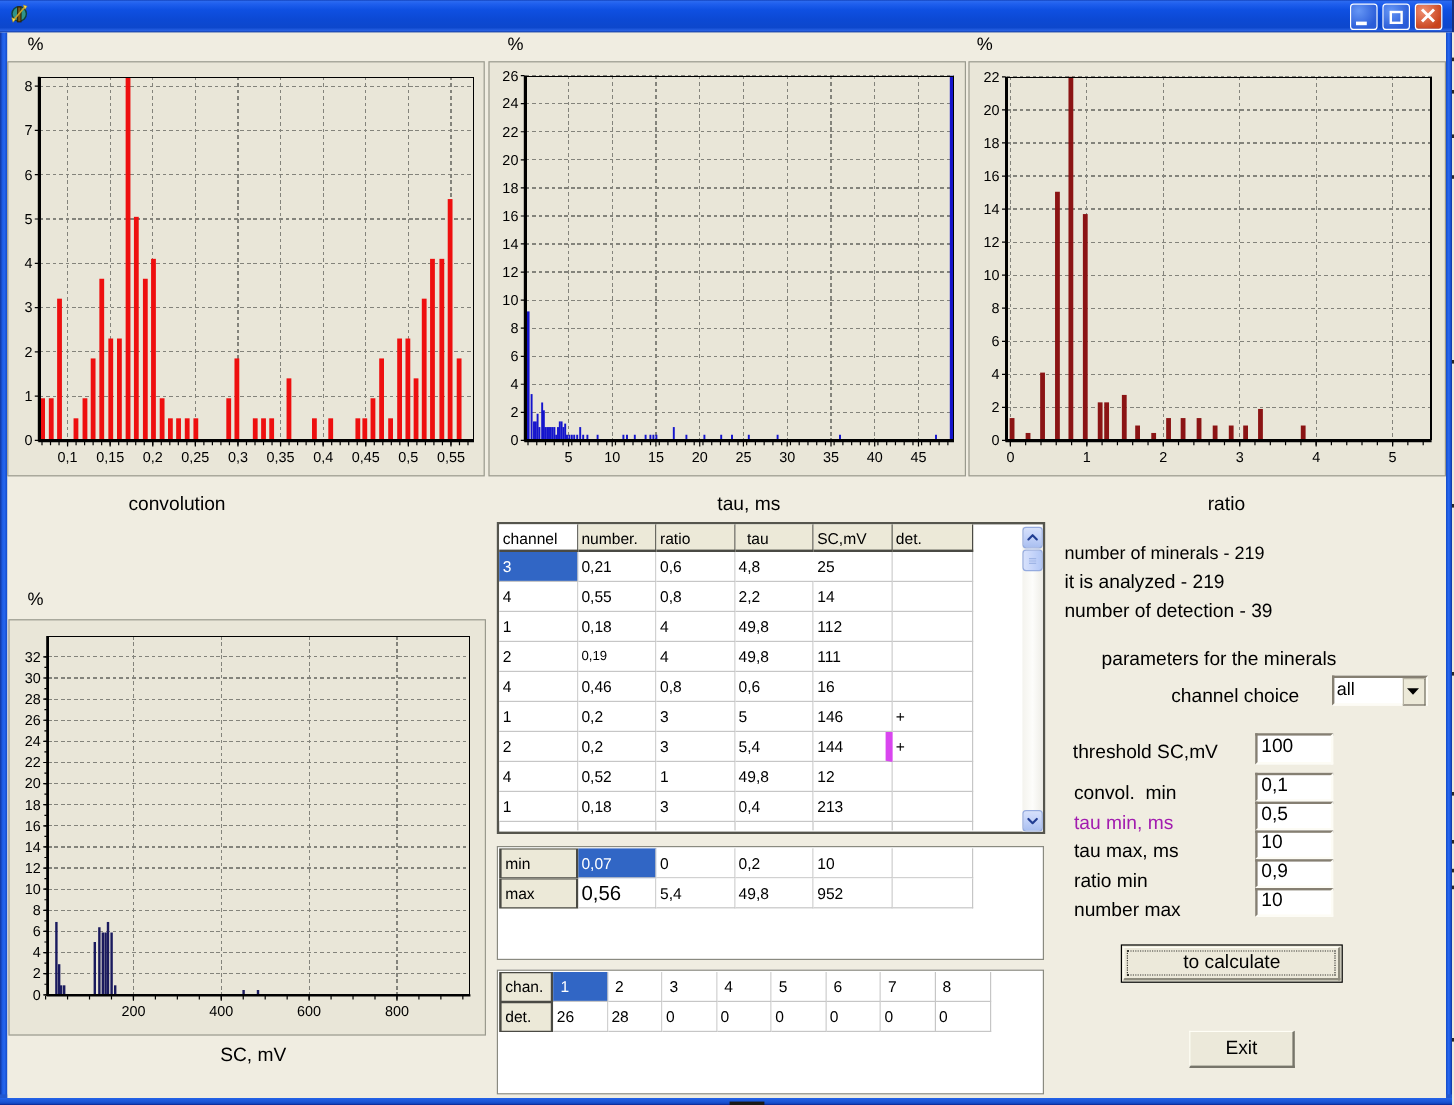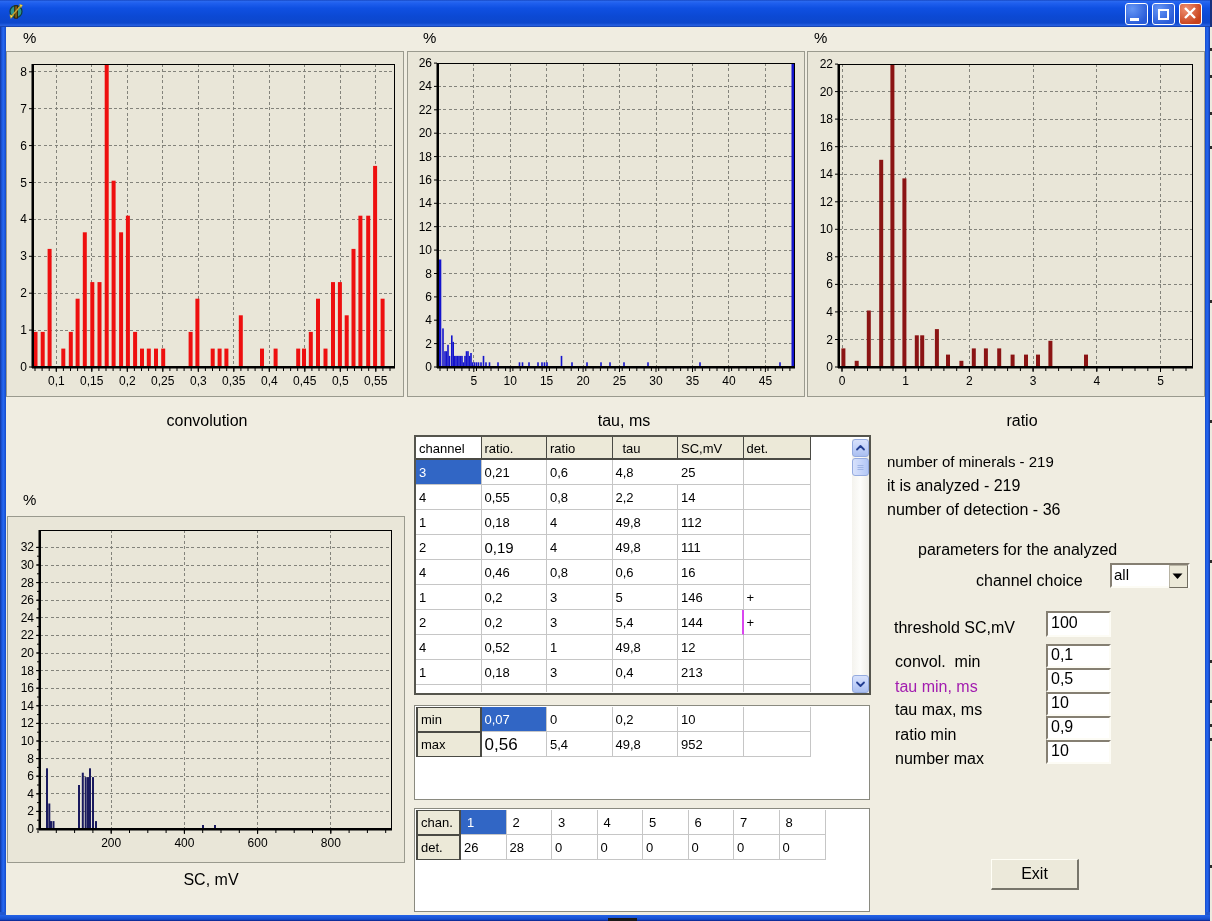--- a/index.html
+++ b/index.html
@@ -609,27 +609,27 @@
         <line x1="323.8" y1="314" x2="323.8" y2="317" stroke="#000" stroke-width="1"></line>
         <line x1="342.1" y1="314" x2="342.1" y2="317" stroke="#000" stroke-width="1"></line>
         <line x1="360.4" y1="314" x2="360.4" y2="317" stroke="#000" stroke-width="1"></line>
         <line x1="378.7" y1="314" x2="378.7" y2="317" stroke="#000" stroke-width="1"></line>
       </svg>
     </div>
     <div style="position:absolute;left:23px;top:29px;font-size:15px">%</div>
     <div style="position:absolute;left:423px;top:29px;font-size:15px">%</div>
     <div style="position:absolute;left:814px;top:29px;font-size:15px">%</div>
     <div style="position:absolute;left:23px;top:491px;font-size:15px">%</div>
-    <div style="position:absolute;left:107px;top:412px;width:200px;text-align:center;font-size:16px">convolution</div>
+    <div style="position:absolute;left:107px;top:412px;width:200px;text-align:left;font-size:16px">convolution</div>
     <div style="position:absolute;left:524px;top:412px;width:200px;text-align:center;font-size:16px">tau, ms</div>
     <div style="position:absolute;left:922px;top:412px;width:200px;text-align:center;font-size:16px">ratio</div>
     <div style="position:absolute;left:111px;top:871px;width:200px;text-align:center;font-size:16px">SC, mV</div>
 <div style="position:absolute;left:414px;top:435px;width:457px;height:260px;background:#fff;border:2px solid #55554d;box-sizing:border-box"></div>
     <div style="position:absolute;left:416px;top:437px;width:65.5px;height:23px;background:#ffffff;border-right:1px solid #4a4a44;border-bottom:2px solid #4a4a44;box-sizing:border-box;color:#000;font-size:13px;padding-left:3px;line-height:23px;overflow:hidden">channel</div>
-    <div style="position:absolute;left:481.5px;top:437px;width:65.5px;height:23px;background:#ece9d8;border-right:1px solid #4a4a44;border-bottom:2px solid #4a4a44;box-sizing:border-box;color:#000;font-size:13px;padding-left:3px;line-height:23px;overflow:hidden">ratio.</div>
+    <div style="position:absolute;left:481.5px;top:437px;width:65.5px;height:23px;background:#ece9d8;border-right:1px solid #4a4a44;border-bottom:2px solid #4a4a44;box-sizing:border-box;color:#000;font-size:13px;padding-left:3px;line-height:23px;overflow:hidden">number.</div>
     <div style="position:absolute;left:547px;top:437px;width:65.5px;height:23px;background:#ece9d8;border-right:1px solid #4a4a44;border-bottom:2px solid #4a4a44;box-sizing:border-box;color:#000;font-size:13px;padding-left:3px;line-height:23px;overflow:hidden">ratio</div>
     <div style="position:absolute;left:612.5px;top:437px;width:65.5px;height:23px;background:#ece9d8;border-right:1px solid #4a4a44;border-bottom:2px solid #4a4a44;box-sizing:border-box;color:#000;font-size:13px;padding-left:10px;line-height:23px;overflow:hidden">tau</div>
     <div style="position:absolute;left:678px;top:437px;width:65.5px;height:23px;background:#ece9d8;border-right:1px solid #4a4a44;border-bottom:2px solid #4a4a44;box-sizing:border-box;color:#000;font-size:13px;padding-left:3px;line-height:23px;overflow:hidden">SC,mV</div>
     <div style="position:absolute;left:743.5px;top:437px;width:67.5px;height:23px;background:#ece9d8;border-right:1px solid #4a4a44;border-bottom:2px solid #4a4a44;box-sizing:border-box;color:#000;font-size:13px;padding-left:3px;line-height:23px;overflow:hidden">det.</div>
     <div style="position:absolute;left:416px;top:460px;width:65.5px;height:25px;background:#3166c5;border-right:1px solid #c6c6c6;border-bottom:1px solid #c6c6c6;box-sizing:border-box;color:#fff;font-size:13px;padding-left:3px;line-height:25px;overflow:hidden">3</div>
     <div style="position:absolute;left:481.5px;top:460px;width:65.5px;height:25px;background:#fff;border-right:1px solid #c6c6c6;border-bottom:1px solid #c6c6c6;box-sizing:border-box;color:#000;font-size:13px;padding-left:3px;line-height:25px;overflow:hidden">0,21</div>
     <div style="position:absolute;left:547px;top:460px;width:65.5px;height:25px;background:#fff;border-right:1px solid #c6c6c6;border-bottom:1px solid #c6c6c6;box-sizing:border-box;color:#000;font-size:13px;padding-left:3px;line-height:25px;overflow:hidden">0,6</div>
     <div style="position:absolute;left:612.5px;top:460px;width:82px;height:25px;background:#fff;border-right:1px solid #c6c6c6;border-bottom:1px solid #c6c6c6;box-sizing:border-box;color:#000;font-size:13px;padding-left:3px;line-height:25px;overflow:hidden">4,8</div>
     <div style="position:absolute;left:678px;top:460px;width:65.5px;height:25px;background:#fff;border-right:1px solid #c6c6c6;border-bottom:1px solid #c6c6c6;box-sizing:border-box;color:#000;font-size:13px;padding-left:3px;line-height:25px;overflow:hidden">25</div>
     <div style="position:absolute;left:743.5px;top:460px;width:67.5px;height:25px;background:#fff;border-right:1px solid #c6c6c6;border-bottom:1px solid #c6c6c6;box-sizing:border-box;color:#000;font-size:13px;padding-left:3px;line-height:25px;overflow:hidden"></div>
@@ -639,42 +639,42 @@
     <div style="position:absolute;left:612.5px;top:485px;width:65.5px;height:25px;background:#fff;border-right:1px solid #c6c6c6;border-bottom:1px solid #c6c6c6;box-sizing:border-box;color:#000;font-size:13px;padding-left:3px;line-height:25px;overflow:hidden">2,2</div>
     <div style="position:absolute;left:678px;top:485px;width:65.5px;height:25px;background:#fff;border-right:1px solid #c6c6c6;border-bottom:1px solid #c6c6c6;box-sizing:border-box;color:#000;font-size:13px;padding-left:3px;line-height:25px;overflow:hidden">14</div>
     <div style="position:absolute;left:743.5px;top:485px;width:67.5px;height:25px;background:#fff;border-right:1px solid #c6c6c6;border-bottom:1px solid #c6c6c6;box-sizing:border-box;color:#000;font-size:13px;padding-left:3px;line-height:25px;overflow:hidden"></div>
     <div style="position:absolute;left:416px;top:510px;width:65.5px;height:25px;background:#fff;border-right:1px solid #c6c6c6;border-bottom:1px solid #c6c6c6;box-sizing:border-box;color:#000;font-size:13px;padding-left:3px;line-height:25px;overflow:hidden">1</div>
     <div style="position:absolute;left:481.5px;top:510px;width:65.5px;height:25px;background:#fff;border-right:1px solid #c6c6c6;border-bottom:1px solid #c6c6c6;box-sizing:border-box;color:#000;font-size:13px;padding-left:3px;line-height:25px;overflow:hidden">0,18</div>
     <div style="position:absolute;left:547px;top:510px;width:65.5px;height:25px;background:#fff;border-right:1px solid #c6c6c6;border-bottom:1px solid #c6c6c6;box-sizing:border-box;color:#000;font-size:13px;padding-left:3px;line-height:25px;overflow:hidden">4</div>
     <div style="position:absolute;left:612.5px;top:510px;width:65.5px;height:25px;background:#fff;border-right:1px solid #c6c6c6;border-bottom:1px solid #c6c6c6;box-sizing:border-box;color:#000;font-size:13px;padding-left:3px;line-height:25px;overflow:hidden">49,8</div>
     <div style="position:absolute;left:678px;top:510px;width:65.5px;height:25px;background:#fff;border-right:1px solid #c6c6c6;border-bottom:1px solid #c6c6c6;box-sizing:border-box;color:#000;font-size:13px;padding-left:3px;line-height:25px;overflow:hidden">112</div>
     <div style="position:absolute;left:743.5px;top:510px;width:67.5px;height:25px;background:#fff;border-right:1px solid #c6c6c6;border-bottom:1px solid #c6c6c6;box-sizing:border-box;color:#000;font-size:13px;padding-left:3px;line-height:25px;overflow:hidden"></div>
     <div style="position:absolute;left:416px;top:535px;width:65.5px;height:25px;background:#fff;border-right:1px solid #c6c6c6;border-bottom:1px solid #c6c6c6;box-sizing:border-box;color:#000;font-size:13px;padding-left:3px;line-height:25px;overflow:hidden">2</div>
-    <div style="position:absolute;left:481.5px;top:535px;width:65.5px;height:25px;background:#fff;border-right:1px solid #c6c6c6;border-bottom:1px solid #c6c6c6;box-sizing:border-box;color:#000;font-size:15px;padding-left:3px;line-height:25px;overflow:hidden">0,19</div>
+    <div style="position:absolute;left:481.5px;top:535px;width:65.5px;height:25px;background:#fff;border-right:1px solid #c6c6c6;border-bottom:1px solid #c6c6c6;box-sizing:border-box;color:#000;font-size:11px;padding-left:3px;line-height:25px;overflow:hidden">0,19</div>
     <div style="position:absolute;left:547px;top:535px;width:65.5px;height:25px;background:#fff;border-right:1px solid #c6c6c6;border-bottom:1px solid #c6c6c6;box-sizing:border-box;color:#000;font-size:13px;padding-left:3px;line-height:25px;overflow:hidden">4</div>
     <div style="position:absolute;left:612.5px;top:535px;width:65.5px;height:25px;background:#fff;border-right:1px solid #c6c6c6;border-bottom:1px solid #c6c6c6;box-sizing:border-box;color:#000;font-size:13px;padding-left:3px;line-height:25px;overflow:hidden">49,8</div>
     <div style="position:absolute;left:678px;top:535px;width:65.5px;height:25px;background:#fff;border-right:1px solid #c6c6c6;border-bottom:1px solid #c6c6c6;box-sizing:border-box;color:#000;font-size:13px;padding-left:3px;line-height:25px;overflow:hidden">111</div>
     <div style="position:absolute;left:743.5px;top:535px;width:67.5px;height:25px;background:#fff;border-right:1px solid #c6c6c6;border-bottom:1px solid #c6c6c6;box-sizing:border-box;color:#000;font-size:13px;padding-left:3px;line-height:25px;overflow:hidden"></div>
     <div style="position:absolute;left:416px;top:560px;width:65.5px;height:25px;background:#fff;border-right:1px solid #c6c6c6;border-bottom:1px solid #c6c6c6;box-sizing:border-box;color:#000;font-size:13px;padding-left:3px;line-height:25px;overflow:hidden">4</div>
     <div style="position:absolute;left:481.5px;top:560px;width:65.5px;height:25px;background:#fff;border-right:1px solid #c6c6c6;border-bottom:1px solid #c6c6c6;box-sizing:border-box;color:#000;font-size:13px;padding-left:3px;line-height:25px;overflow:hidden">0,46</div>
     <div style="position:absolute;left:547px;top:560px;width:65.5px;height:25px;background:#fff;border-right:1px solid #c6c6c6;border-bottom:1px solid #c6c6c6;box-sizing:border-box;color:#000;font-size:13px;padding-left:3px;line-height:25px;overflow:hidden">0,8</div>
     <div style="position:absolute;left:612.5px;top:560px;width:65.5px;height:25px;background:#fff;border-right:1px solid #c6c6c6;border-bottom:1px solid #c6c6c6;box-sizing:border-box;color:#000;font-size:13px;padding-left:3px;line-height:25px;overflow:hidden">0,6</div>
     <div style="position:absolute;left:678px;top:560px;width:65.5px;height:25px;background:#fff;border-right:1px solid #c6c6c6;border-bottom:1px solid #c6c6c6;box-sizing:border-box;color:#000;font-size:13px;padding-left:3px;line-height:25px;overflow:hidden">16</div>
     <div style="position:absolute;left:743.5px;top:560px;width:67.5px;height:25px;background:#fff;border-right:1px solid #c6c6c6;border-bottom:1px solid #c6c6c6;box-sizing:border-box;color:#000;font-size:13px;padding-left:3px;line-height:25px;overflow:hidden"></div>
     <div style="position:absolute;left:416px;top:585px;width:65.5px;height:25px;background:#fff;border-right:1px solid #c6c6c6;border-bottom:1px solid #c6c6c6;box-sizing:border-box;color:#000;font-size:13px;padding-left:3px;line-height:25px;overflow:hidden">1</div>
     <div style="position:absolute;left:481.5px;top:585px;width:65.5px;height:25px;background:#fff;border-right:1px solid #c6c6c6;border-bottom:1px solid #c6c6c6;box-sizing:border-box;color:#000;font-size:13px;padding-left:3px;line-height:25px;overflow:hidden">0,2</div>
     <div style="position:absolute;left:547px;top:585px;width:65.5px;height:25px;background:#fff;border-right:1px solid #c6c6c6;border-bottom:1px solid #c6c6c6;box-sizing:border-box;color:#000;font-size:13px;padding-left:3px;line-height:25px;overflow:hidden">3</div>
     <div style="position:absolute;left:612.5px;top:585px;width:65.5px;height:25px;background:#fff;border-right:1px solid #c6c6c6;border-bottom:1px solid #c6c6c6;box-sizing:border-box;color:#000;font-size:13px;padding-left:3px;line-height:25px;overflow:hidden">5</div>
     <div style="position:absolute;left:678px;top:585px;width:65.5px;height:25px;background:#fff;border-right:1px solid #c6c6c6;border-bottom:1px solid #c6c6c6;box-sizing:border-box;color:#000;font-size:13px;padding-left:3px;line-height:25px;overflow:hidden">146</div>
     <div style="position:absolute;left:743.5px;top:585px;width:67.5px;height:25px;background:#fff;border-right:1px solid #c6c6c6;border-bottom:1px solid #c6c6c6;box-sizing:border-box;color:#000;font-size:13px;padding-left:3px;line-height:25px;overflow:hidden">+</div>
     <div style="position:absolute;left:416px;top:610px;width:65.5px;height:25px;background:#fff;border-right:1px solid #c6c6c6;border-bottom:1px solid #c6c6c6;box-sizing:border-box;color:#000;font-size:13px;padding-left:3px;line-height:25px;overflow:hidden">2</div>
     <div style="position:absolute;left:481.5px;top:610px;width:65.5px;height:25px;background:#fff;border-right:1px solid #c6c6c6;border-bottom:1px solid #c6c6c6;box-sizing:border-box;color:#000;font-size:13px;padding-left:3px;line-height:25px;overflow:hidden">0,2</div>
     <div style="position:absolute;left:547px;top:610px;width:65.5px;height:25px;background:#fff;border-right:1px solid #c6c6c6;border-bottom:1px solid #c6c6c6;box-sizing:border-box;color:#000;font-size:13px;padding-left:3px;line-height:25px;overflow:hidden">3</div>
     <div style="position:absolute;left:612.5px;top:610px;width:65.5px;height:25px;background:#fff;border-right:1px solid #c6c6c6;border-bottom:1px solid #c6c6c6;box-sizing:border-box;color:#000;font-size:13px;padding-left:3px;line-height:25px;overflow:hidden">5,4</div>
-    <div style="position:absolute;left:678px;top:610px;width:65.5px;height:25px;background:#fff;border-right:2px solid #d946ef;border-bottom:1px solid #c6c6c6;box-sizing:border-box;color:#000;font-size:13px;padding-left:3px;line-height:25px;overflow:hidden">144</div>
+    <div style="position:absolute;left:678px;top:610px;width:65.5px;height:25px;background:#fff;border-right:6px solid #d946ef;border-bottom:1px solid #c6c6c6;box-sizing:border-box;color:#000;font-size:13px;padding-left:3px;line-height:25px;overflow:hidden">144</div>
     <div style="position:absolute;left:743.5px;top:610px;width:67.5px;height:25px;background:#fff;border-right:1px solid #c6c6c6;border-bottom:1px solid #c6c6c6;box-sizing:border-box;color:#000;font-size:13px;padding-left:3px;line-height:25px;overflow:hidden">+</div>
     <div style="position:absolute;left:416px;top:635px;width:65.5px;height:25px;background:#fff;border-right:1px solid #c6c6c6;border-bottom:1px solid #c6c6c6;box-sizing:border-box;color:#000;font-size:13px;padding-left:3px;line-height:25px;overflow:hidden">4</div>
     <div style="position:absolute;left:481.5px;top:635px;width:65.5px;height:25px;background:#fff;border-right:1px solid #c6c6c6;border-bottom:1px solid #c6c6c6;box-sizing:border-box;color:#000;font-size:13px;padding-left:3px;line-height:25px;overflow:hidden">0,52</div>
     <div style="position:absolute;left:547px;top:635px;width:65.5px;height:25px;background:#fff;border-right:1px solid #c6c6c6;border-bottom:1px solid #c6c6c6;box-sizing:border-box;color:#000;font-size:13px;padding-left:3px;line-height:25px;overflow:hidden">1</div>
     <div style="position:absolute;left:612.5px;top:635px;width:65.5px;height:25px;background:#fff;border-right:1px solid #c6c6c6;border-bottom:1px solid #c6c6c6;box-sizing:border-box;color:#000;font-size:13px;padding-left:3px;line-height:25px;overflow:hidden">49,8</div>
     <div style="position:absolute;left:678px;top:635px;width:65.5px;height:25px;background:#fff;border-right:1px solid #c6c6c6;border-bottom:1px solid #c6c6c6;box-sizing:border-box;color:#000;font-size:13px;padding-left:3px;line-height:25px;overflow:hidden">12</div>
     <div style="position:absolute;left:743.5px;top:635px;width:67.5px;height:25px;background:#fff;border-right:1px solid #c6c6c6;border-bottom:1px solid #c6c6c6;box-sizing:border-box;color:#000;font-size:13px;padding-left:3px;line-height:25px;overflow:hidden"></div>
     <div style="position:absolute;left:416px;top:660px;width:65.5px;height:25px;background:#fff;border-right:1px solid #c6c6c6;border-bottom:1px solid #c6c6c6;box-sizing:border-box;color:#000;font-size:13px;padding-left:3px;line-height:25px;overflow:hidden">1</div>
     <div style="position:absolute;left:481.5px;top:660px;width:65.5px;height:25px;background:#fff;border-right:1px solid #c6c6c6;border-bottom:1px solid #c6c6c6;box-sizing:border-box;color:#000;font-size:13px;padding-left:3px;line-height:25px;overflow:hidden">0,18</div>
     <div style="position:absolute;left:547px;top:660px;width:65.5px;height:25px;background:#fff;border-right:1px solid #c6c6c6;border-bottom:1px solid #c6c6c6;box-sizing:border-box;color:#000;font-size:13px;padding-left:3px;line-height:25px;overflow:hidden">3</div>
@@ -724,35 +724,40 @@
     <div style="position:absolute;left:461px;top:835px;width:45.5px;height:25px;background:#fff;border-right:1px solid #c6c6c6;border-bottom:1px solid #c6c6c6;box-sizing:border-box;color:#000;font-size:13px;padding-left:3px;line-height:25px;overflow:hidden">26</div>
     <div style="position:absolute;left:506.5px;top:835px;width:45.5px;height:25px;background:#fff;border-right:1px solid #c6c6c6;border-bottom:1px solid #c6c6c6;box-sizing:border-box;color:#000;font-size:13px;padding-left:3px;line-height:25px;overflow:hidden">28</div>
     <div style="position:absolute;left:552px;top:835px;width:45.5px;height:25px;background:#fff;border-right:1px solid #c6c6c6;border-bottom:1px solid #c6c6c6;box-sizing:border-box;color:#000;font-size:13px;padding-left:3px;line-height:25px;overflow:hidden">0</div>
     <div style="position:absolute;left:597.5px;top:835px;width:45.5px;height:25px;background:#fff;border-right:1px solid #c6c6c6;border-bottom:1px solid #c6c6c6;box-sizing:border-box;color:#000;font-size:13px;padding-left:3px;line-height:25px;overflow:hidden">0</div>
     <div style="position:absolute;left:643px;top:835px;width:45.5px;height:25px;background:#fff;border-right:1px solid #c6c6c6;border-bottom:1px solid #c6c6c6;box-sizing:border-box;color:#000;font-size:13px;padding-left:3px;line-height:25px;overflow:hidden">0</div>
     <div style="position:absolute;left:688.5px;top:835px;width:45.5px;height:25px;background:#fff;border-right:1px solid #c6c6c6;border-bottom:1px solid #c6c6c6;box-sizing:border-box;color:#000;font-size:13px;padding-left:3px;line-height:25px;overflow:hidden">0</div>
     <div style="position:absolute;left:734px;top:835px;width:45.5px;height:25px;background:#fff;border-right:1px solid #c6c6c6;border-bottom:1px solid #c6c6c6;box-sizing:border-box;color:#000;font-size:13px;padding-left:3px;line-height:25px;overflow:hidden">0</div>
     <div style="position:absolute;left:779.5px;top:835px;width:46.5px;height:25px;background:#fff;border-right:1px solid #c6c6c6;border-bottom:1px solid #c6c6c6;box-sizing:border-box;color:#000;font-size:13px;padding-left:3px;line-height:25px;overflow:hidden">0</div>
 <div style="position:absolute;left:887px;top:453px;font-size:15px;color:#000;white-space:nowrap">number of minerals - 219</div>
     <div style="position:absolute;left:887px;top:477px;font-size:16px;color:#000;white-space:nowrap">it is analyzed - 219</div>
-    <div style="position:absolute;left:887px;top:501px;font-size:16px;color:#000;white-space:nowrap">number of detection - 36</div>
-    <div style="position:absolute;left:918px;top:541px;font-size:16px;color:#000;white-space:nowrap">parameters for the analyzed</div>
+    <div style="position:absolute;left:887px;top:501px;font-size:16px;color:#000;white-space:nowrap">number of detection - 39</div>
+    <div style="position:absolute;left:918px;top:541px;font-size:16px;color:#000;white-space:nowrap">parameters for the minerals</div>
     <div style="position:absolute;left:976px;top:572px;font-size:16px;color:#000;white-space:nowrap">channel choice</div>
     <div style="position:absolute;left:1110px;top:563px;width:80px;height:25px;background:#fff;border-top:2px solid #857f72;border-left:2px solid #857f72;border-bottom:2px solid #fdfcf5;border-right:2px solid #fdfcf5;box-sizing:border-box">
       <div style="position:absolute;left:2px;top:1px;font-size:15px">all</div>
       <div style="position:absolute;right:0;top:0;width:17px;height:21px;background:#ece9d8;border:1px solid #b8b4a4;border-bottom-color:#716d60;border-right-color:#716d60"><svg width="15" height="19">
           <path d="M2.5 7.5 L12.5 7.5 L7.5 13 Z" fill="#000"></path>
         </svg></div>
     </div>
     <div style="position:absolute;left:894px;top:619px;font-size:16px;color:#000;white-space:nowrap">threshold SC,mV</div>
     <div style="position:absolute;left:895px;top:653px;font-size:16px;color:#000;white-space:nowrap">convol.&nbsp;&nbsp;min</div>
     <div style="position:absolute;left:895px;top:678px;font-size:16px;color:#a21caf;white-space:nowrap">tau min, ms</div>
     <div style="position:absolute;left:895px;top:701px;font-size:16px;color:#000;white-space:nowrap">tau max, ms</div>
     <div style="position:absolute;left:895px;top:726px;font-size:16px;color:#000;white-space:nowrap">ratio min</div>
     <div style="position:absolute;left:895px;top:750px;font-size:16px;color:#000;white-space:nowrap">number max</div>
     <div style="position:absolute;left:1046px;top:611px;width:65px;height:26px;background:#fff;border-top:2px solid #857f72;border-left:2px solid #857f72;border-bottom:2px solid #fdfcf5;border-right:2px solid #fdfcf5;box-sizing:border-box;font-size:16px;padding-left:3px;line-height:20px">100</div>
     <div style="position:absolute;left:1046px;top:644px;width:65px;height:24px;background:#fff;border-top:2px solid #857f72;border-left:2px solid #857f72;border-bottom:2px solid #fdfcf5;border-right:2px solid #fdfcf5;box-sizing:border-box;font-size:16px;padding-left:3px;line-height:18px">0,1</div>
     <div style="position:absolute;left:1046px;top:668px;width:65px;height:24px;background:#fff;border-top:2px solid #857f72;border-left:2px solid #857f72;border-bottom:2px solid #fdfcf5;border-right:2px solid #fdfcf5;box-sizing:border-box;font-size:16px;padding-left:3px;line-height:18px">0,5</div>
     <div style="position:absolute;left:1046px;top:692px;width:65px;height:24px;background:#fff;border-top:2px solid #857f72;border-left:2px solid #857f72;border-bottom:2px solid #fdfcf5;border-right:2px solid #fdfcf5;box-sizing:border-box;font-size:16px;padding-left:3px;line-height:18px">10</div>
     <div style="position:absolute;left:1046px;top:716px;width:65px;height:24px;background:#fff;border-top:2px solid #857f72;border-left:2px solid #857f72;border-bottom:2px solid #fdfcf5;border-right:2px solid #fdfcf5;box-sizing:border-box;font-size:16px;padding-left:3px;line-height:18px">0,9</div>
     <div style="position:absolute;left:1046px;top:740px;width:65px;height:24px;background:#fff;border-top:2px solid #857f72;border-left:2px solid #857f72;border-bottom:2px solid #fdfcf5;border-right:2px solid #fdfcf5;box-sizing:border-box;font-size:16px;padding-left:3px;line-height:18px">10</div>
+    <div style="position:absolute;left:934px;top:787px;width:185px;height:32px;background:#ece9da;border:1px solid #000;box-sizing:border-box">
+      <div style="position:absolute;left:1px;top:1px;right:1px;bottom:1px;border-top:1px solid #fffef6;border-left:1px solid #fffef6;border-bottom:2px solid #8e8c7e;border-right:2px solid #8e8c7e"></div>
+      <div style="position:absolute;left:4px;top:4px;right:5px;bottom:5px;border:1px dotted #3a3a35"></div>
+      <div style="position:absolute;left:0;top:0;width:100%;text-align:center;line-height:30px;font-size:16px">to calculate</div>
+    </div>
     <div style="position:absolute;left:991px;top:859px;width:88px;height:31px;background:#ece9da;border-top:1px solid #fffef6;border-left:1px solid #fffef6;border-bottom:2px solid #77756a;border-right:2px solid #77756a;box-sizing:border-box;text-align:center;line-height:28px;font-size:16px">Exit</div>
 <div style="position:absolute;left:608px;top:918px;width:29px;height:3px;background:#1a1a18"></div>
 </div>
 </body></html>

